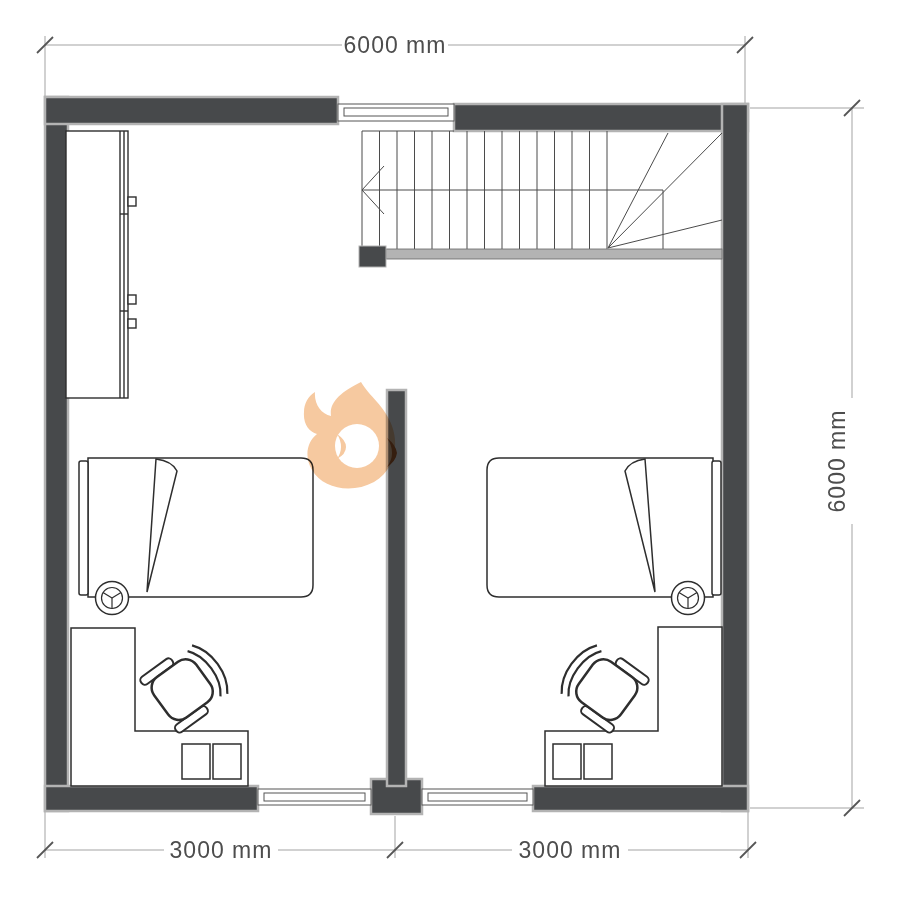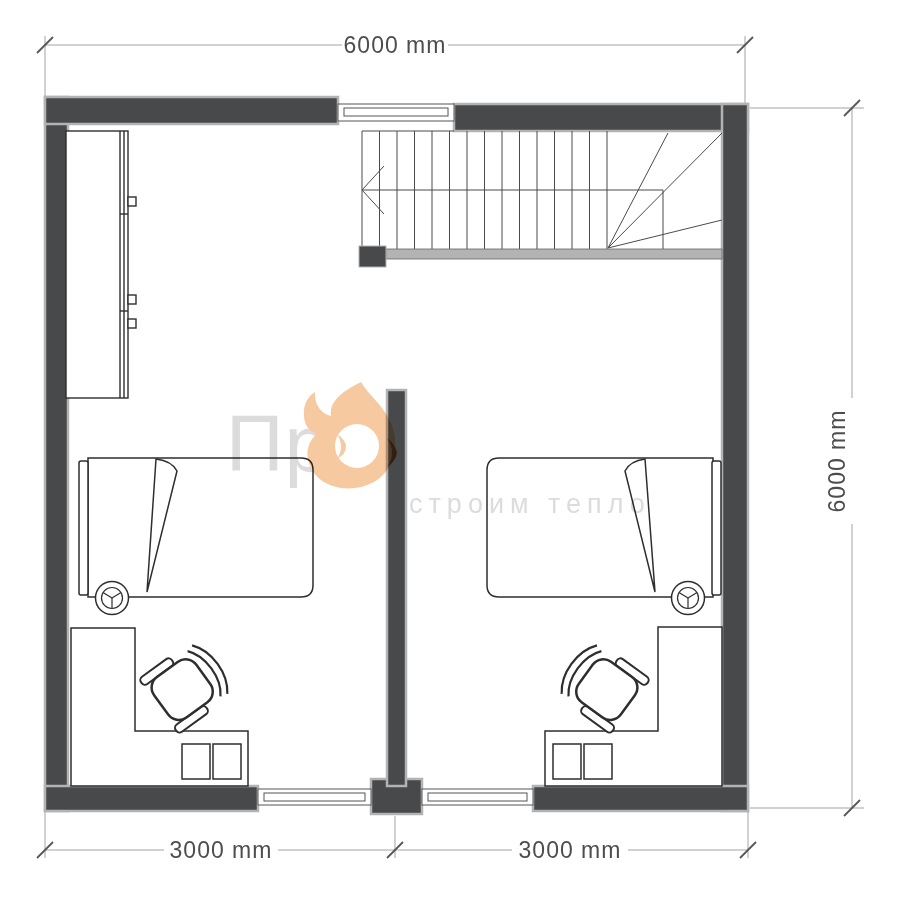--- a/index.html
+++ b/index.html
@@ -182,31 +182,29 @@
   <g transform="translate(606,689) scale(-1,1) rotate(-36)" stroke="#2e2e2e" fill="#ffffff">
     <rect x="-30" y="-34" width="38" height="9" rx="4" stroke-width="2"></rect>
     <rect x="-30" y="25" width="38" height="9" rx="4" stroke-width="2"></rect>
     <path d="M26,-28 C38,-14 38,14 26,28" fill="none" stroke-width="2.2"></path>
     <path d="M33,-30 C46,-14 46,14 33,30" fill="none" stroke-width="2.2"></path>
     <rect x="-27" y="-25" width="52" height="50" rx="13" stroke-width="2.5"></rect>
   </g>
 </svg>
 
 <div class="watermark">
-  <span class="wm-prefix">Пр</span>
   <svg class="wm-flame" width="113" height="110" viewBox="0 0 113 110">
     <path fill="#f6c9a0" d="M62,0
       C70,14 86,24 93,44
       C100,63 96,88 75,100
       C53,112 24,107 13,88
       C5,74 8,60 18,52
       C10,50 4,42 5,30
       C5,22 9,14 16,10
       C15,22 22,32 32,34
       C30,20 42,10 62,0 Z"></path>
     <circle cx="58" cy="64" r="22" fill="#ffffff"></circle>
     <path fill="#f6c9a0" d="M38,52 q9,6 9,13 q0,7 -9,12 q4,-6 4,-12 q0,-7 -4,-13 Z"></path>
     <path fill="#bf6733" d="M88,56 q9,7 10,15 q-1,8 -10,14 q5,-7 5,-14 q0,-8 -5,-15 Z"></path>
   </svg>
-  <div class="wm-tagline">строим тепло</div>
 </div>
 
 </div>
 
 </body></html>

